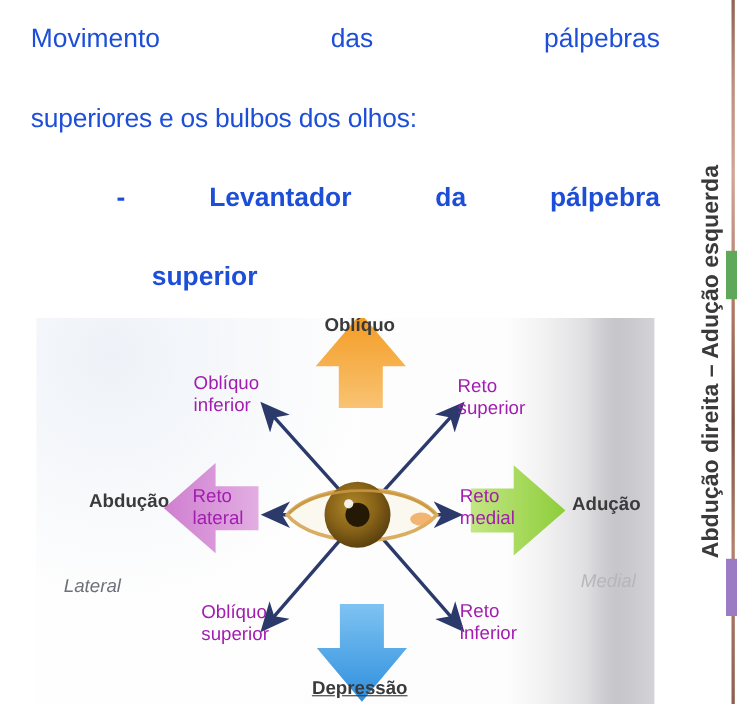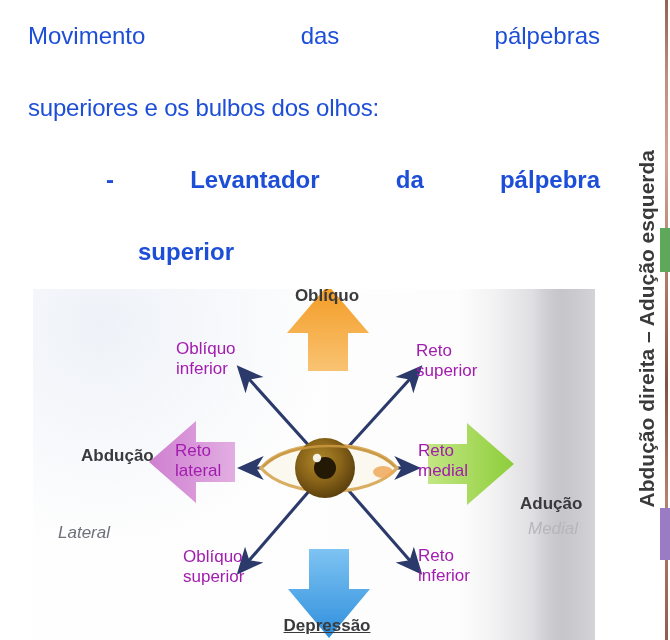--- a/index.html
+++ b/index.html
@@ -152,21 +152,21 @@
 
   .lbl-obl-inf { left: 143px; top: 50px; }
   .lbl-reto-sup { left: 383px; top: 52px; }
   .lbl-reto-lat { left: 142px; top: 152px; }
   .lbl-reto-med { left: 385px; top: 152px; }
   .lbl-obl-sup { left: 150px; top: 258px; }
   .lbl-reto-inf { left: 385px; top: 257px; }
   .lbl-elev { left: 224px; top: -3px; width: 140px; }
   .lbl-depr { left: 224px; top: 327px; width: 140px; text-decoration: underline; }
   .lbl-abd { left: 28px; top: 157px; margin-left: 20px; }
-  .lbl-adu { left: 487px; top: 160px; margin-top: 45px; }
+  .lbl-adu { left: 487px; top: 160px; }
   .lbl-lateral { left: 25px; top: 234px; }
   .lbl-medial { left: 495px; top: 230px; }
 
   
   .block-arrow { position: absolute; }
 
   .arrow-up {
     left: 252px; top: -8px;
     width: 86px; height: 92px;
   }

